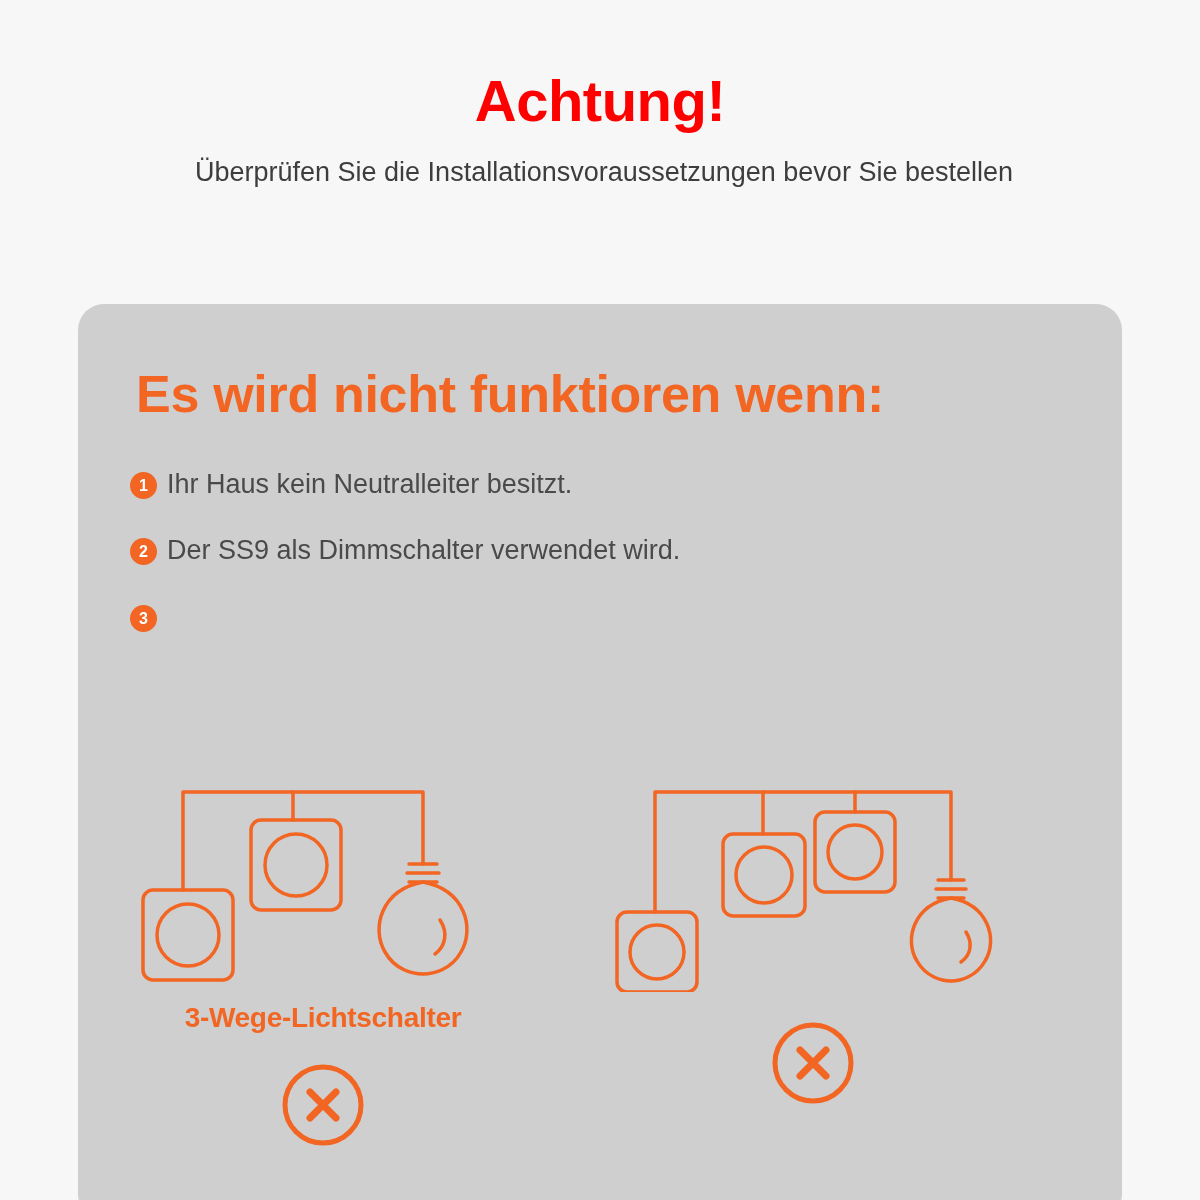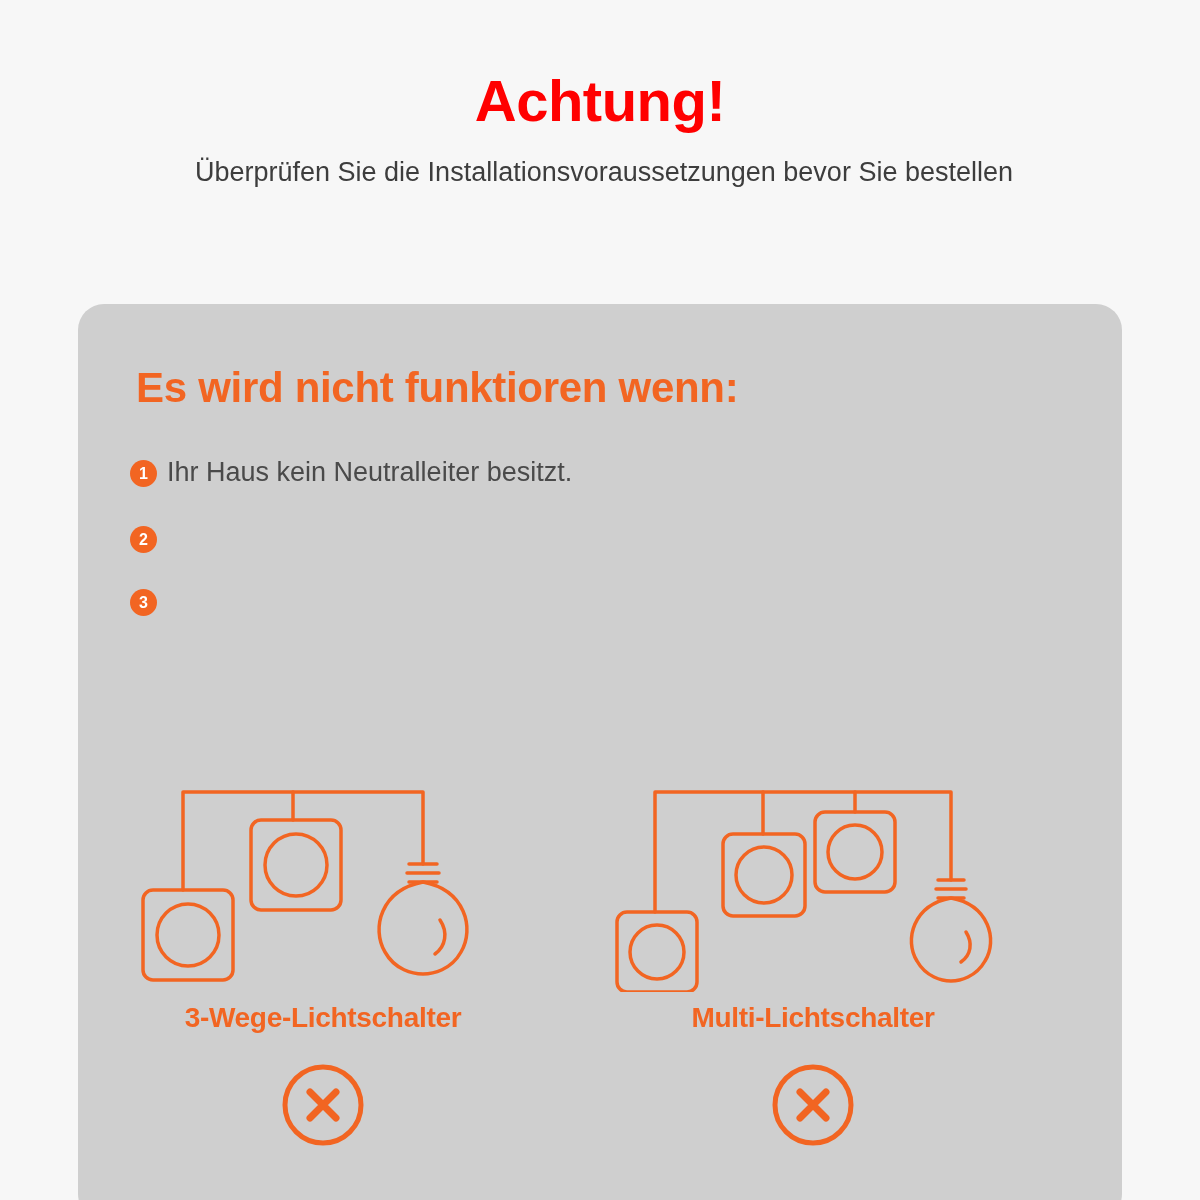--- a/index.html
+++ b/index.html
@@ -46,21 +46,21 @@
     top: 232px;
     width: 1044px;
     height: 916px;
     background: #cfcfcf;
     border-radius: 26px;
     box-sizing: border-box;
   }
 
   .card-title {
     color: #f26522;
-    font-size: 42px;
+    font-size: 52px;
     font-weight: bold;
     margin: 60px 0 0 58px;
     letter-spacing: -0.3px;
   }
 
   .list {
     margin: 42px 0 0 52px;
     padding: 0;
     list-style: none;
   }
@@ -135,20 +135,21 @@
 
     <h2 class="card-title">Es wird nicht funktioren wenn:</h2>
 
     <ul class="list">
       <li class="list-item">
         <span class="badge">1</span>
         <span class="item-text">Ihr Haus kein Neutralleiter besitzt.</span>
       </li>
       <li class="list-item">
         <span class="badge">2</span>
+        <span class="item-text">Der SS9 als Dimmschalter verwendet wird.</span>
       </li>
       <li class="list-item">
         <span class="badge">3</span>
       </li>
     </ul>
 
     <div class="diagrams">
 
       <div class="diagram-col">
         <svg width="400" height="220" viewBox="0 0 400 220">
@@ -196,21 +197,20 @@
             <rect x="202" y="40" width="80" height="80" rx="10"></rect>
             <circle cx="242" cy="80" r="27"></circle>
 
             <path d="M325 108 L351 108"></path>
             <path d="M323 117 L353 117"></path>
             <path d="M325 126 L351 126"></path>
             <path d="M338 126 C300 133 291 168 304 189 C313 205 329 209 338 209 C347 209 363 205 372 189 C385 168 376 133 338 126 Z"></path>
             <path d="M353 160 C360 171 358 183 348 190"></path>
           </g>
         </svg>
-        <div class="diagram-caption">Multi-Lichtschalter</div>
         <div class="cross">
           <svg width="86" height="86" viewBox="0 0 86 86">
             <circle cx="43" cy="43" r="38" fill="none" stroke="#f26522" stroke-width="5"></circle>
             <path d="M30 30 L56 56 M56 30 L30 56" stroke="#f26522" stroke-width="7" stroke-linecap="round"></path>
           </svg>
         </div>
       </div>
 
     </div>
   </div>

